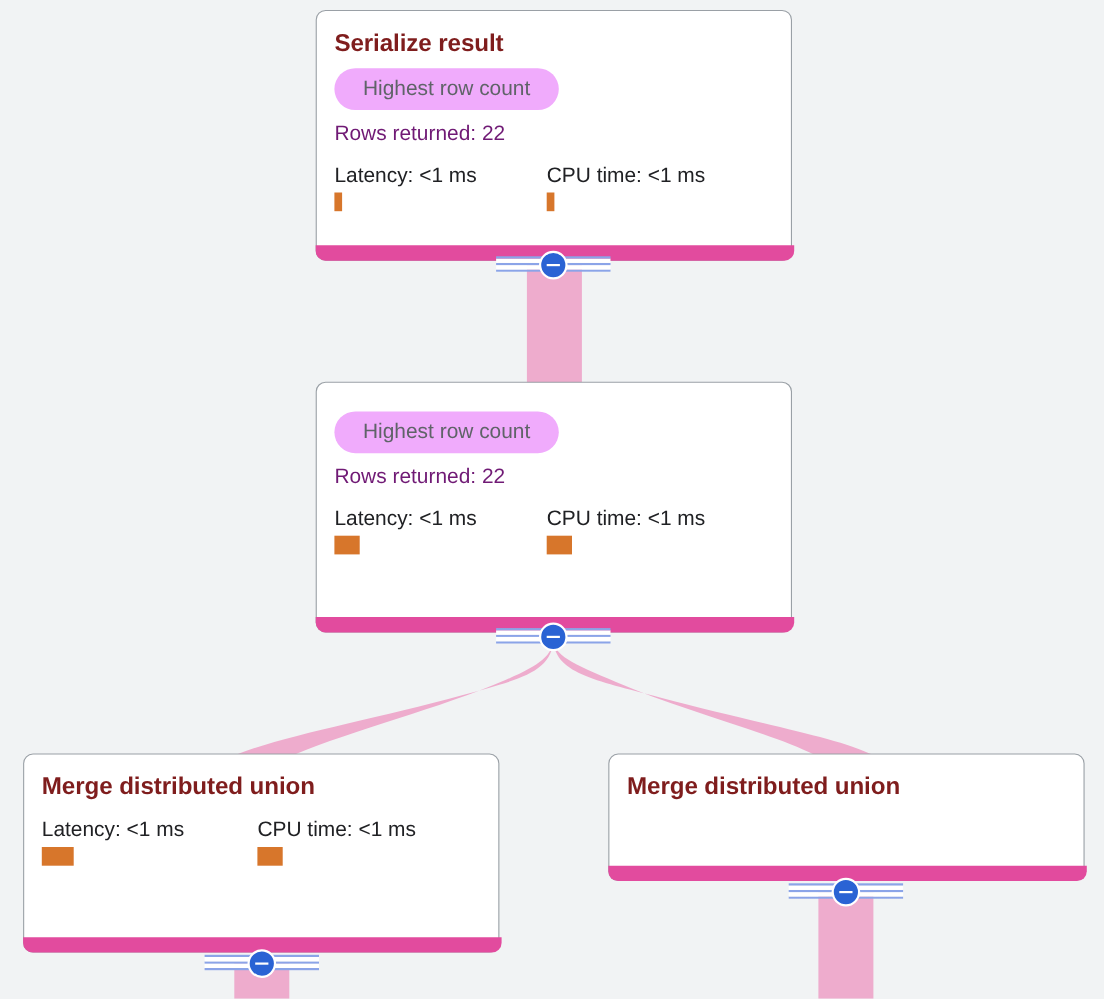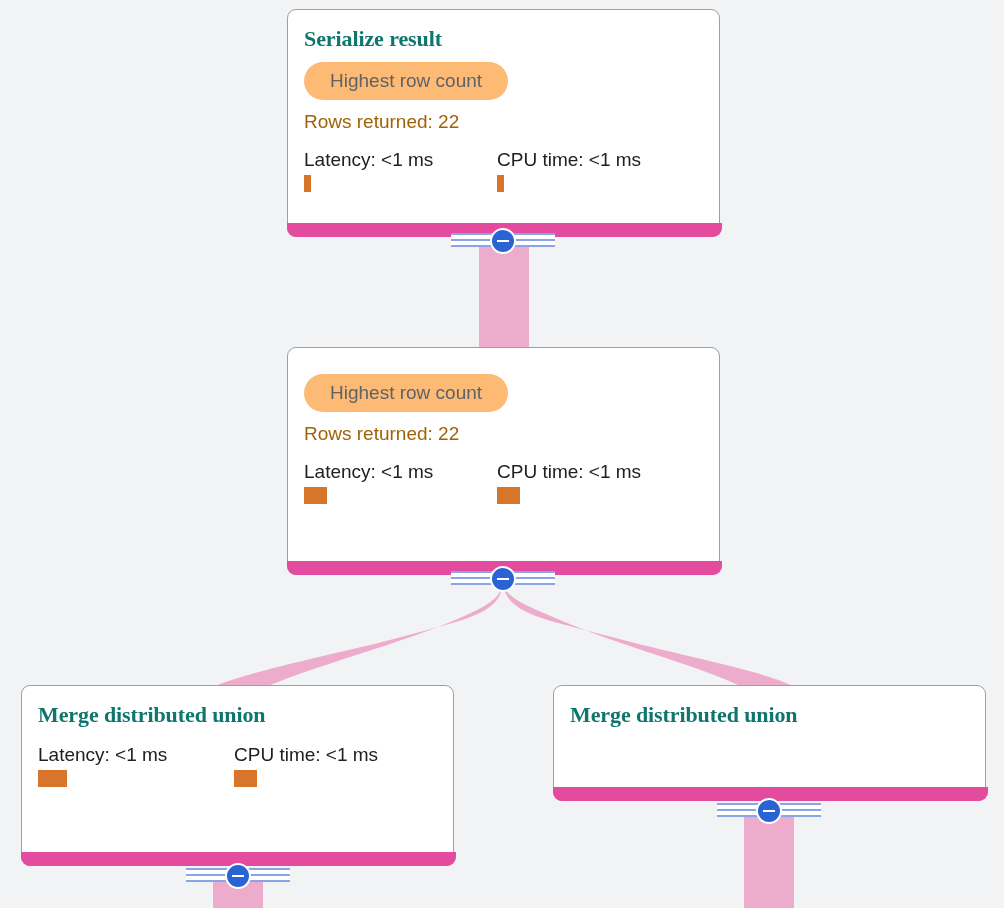--- a/index.html
+++ b/index.html
@@ -33,43 +33,42 @@
     position: absolute;
     box-sizing: border-box;
     background: #ffffff;
     border: 1px solid #9aa0a6;
     border-radius: 9px;
     padding: 16px 16px 0 16px;
   }
   .node-title {
     font-size: 22px;
     line-height: 26px;
-    color: #0f766e;
+    color: #7f1d1d;
     font-weight: 700;
     letter-spacing: -0.1px;
     white-space: nowrap;
-    font-family: Liberation Serif, serif;
   }
   .chip {
     display: inline-block;
     margin-top: 10px;
-    background: #fdba74;
+    background: #f0abfc;
     color: #5f6368;
     font-size: 19px;
     line-height: 22px;
     border-radius: 19px;
     padding: 8px 26px;
     white-space: nowrap;
     text-align: center;
   }
   .rows {
     margin-top: 10px;
     font-size: 19px;
     line-height: 23px;
-    color: #a16207;
+    color: #701a75;
     white-space: nowrap;
   }
   .metrics {
     margin-top: 16px;
     display: flex;
   }
   .metric-label {
     font-size: 19px;
     line-height: 22px;
     color: #202124;

